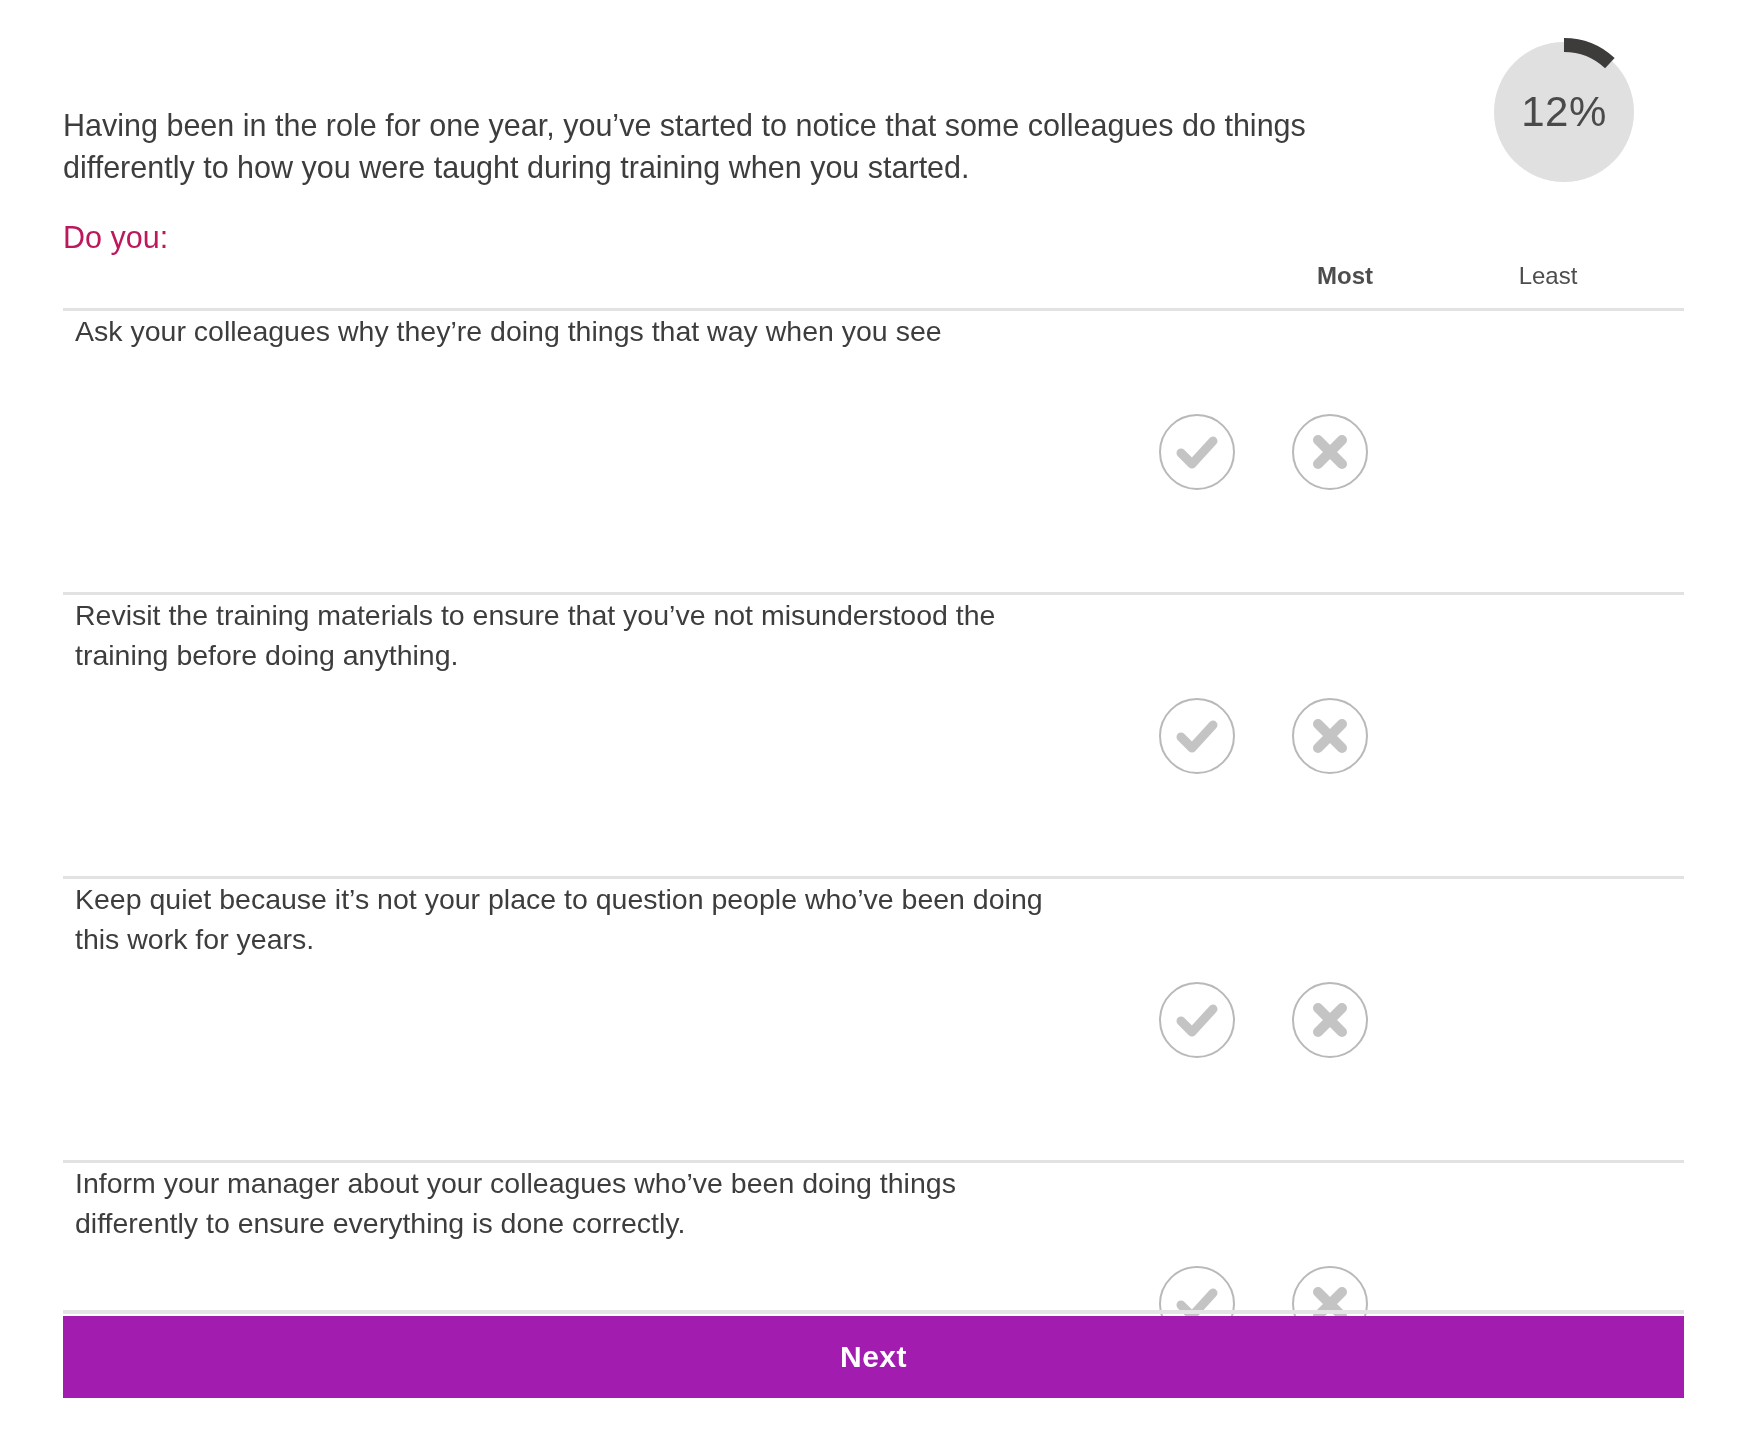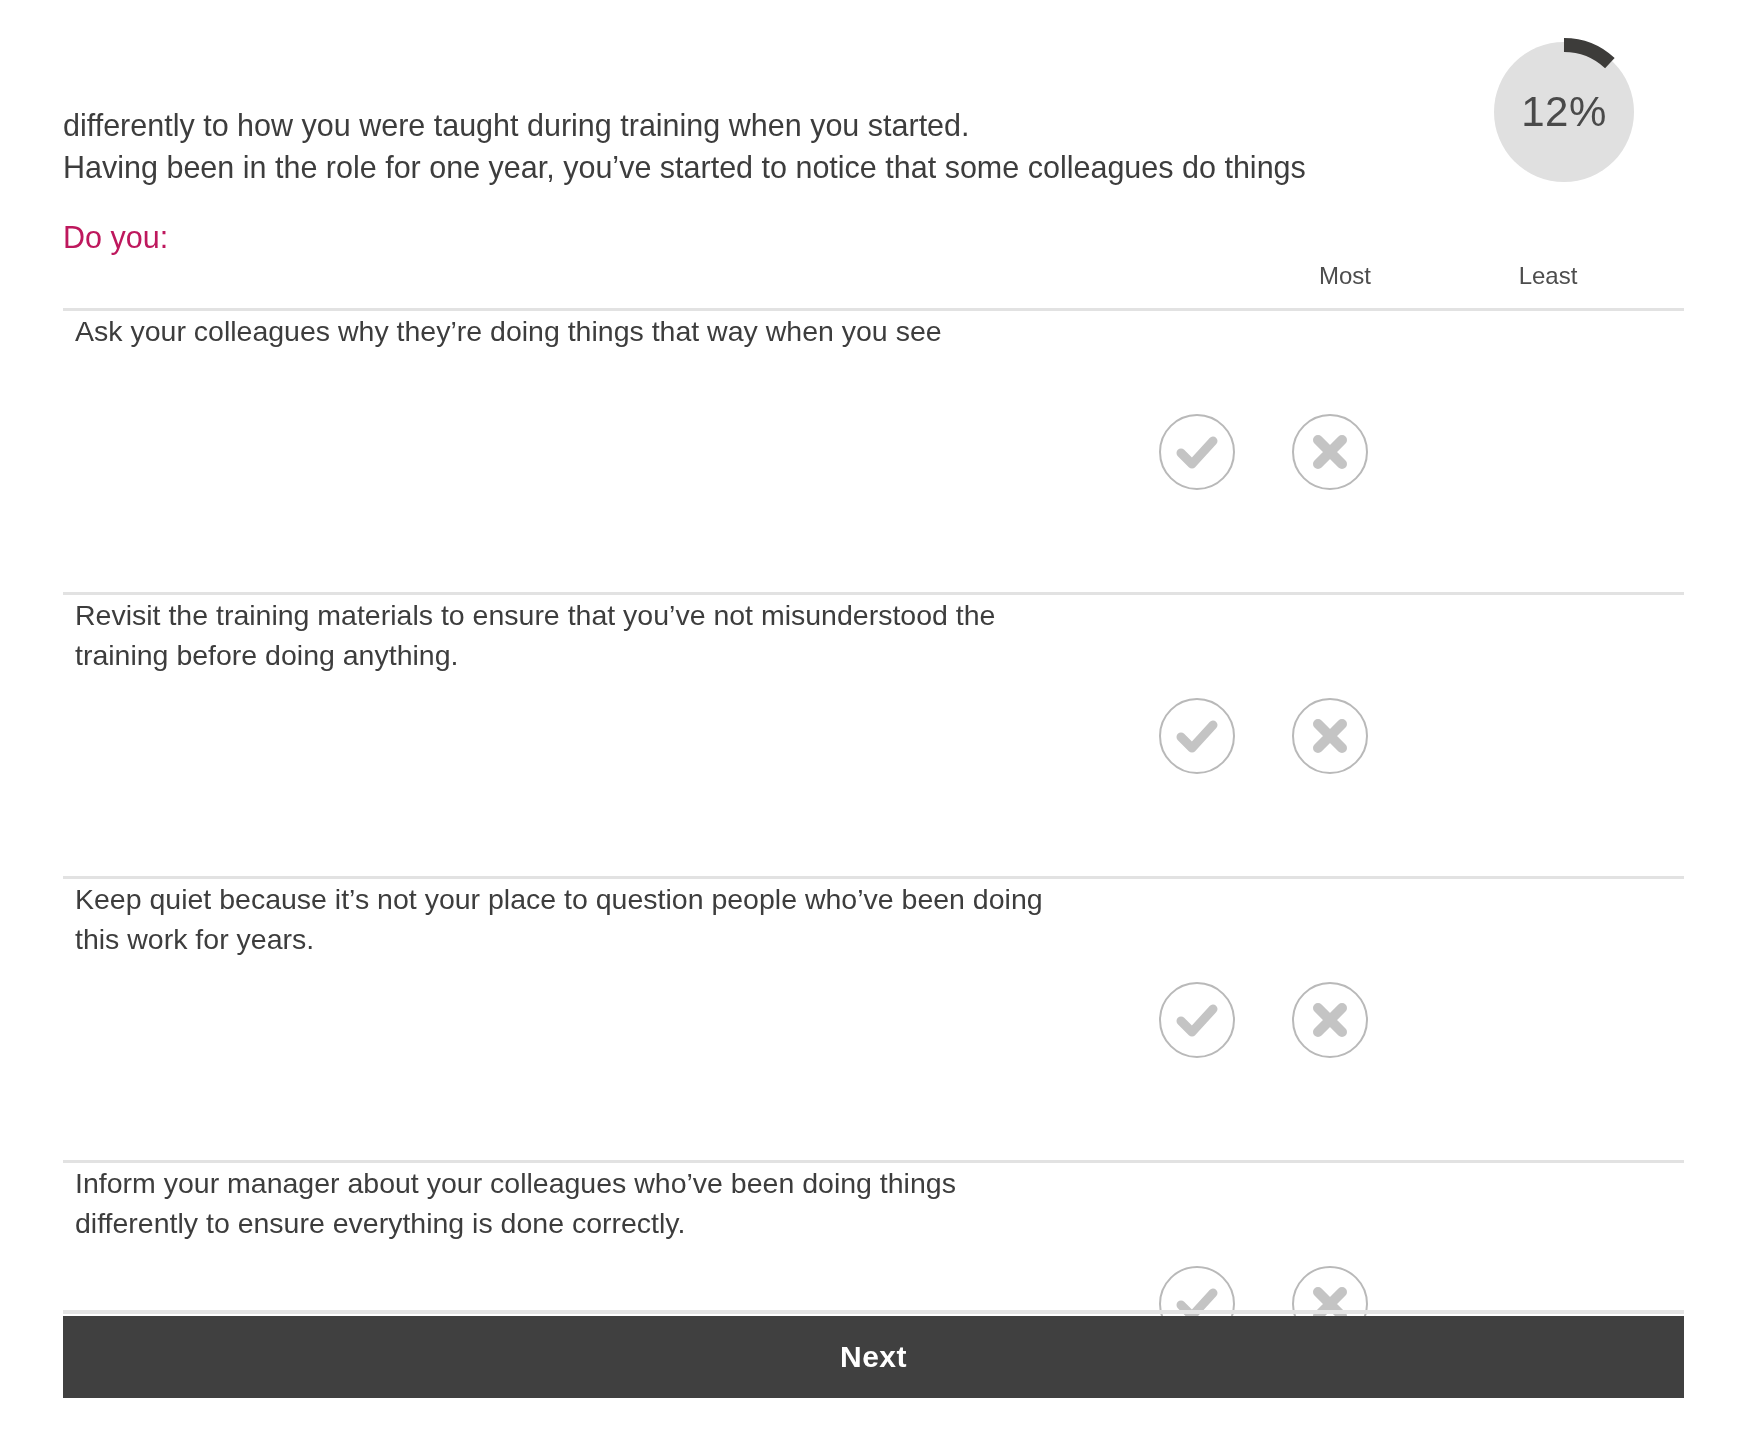--- a/index.html
+++ b/index.html
@@ -83,21 +83,21 @@
     width: 1738px;
     height: 40px;
   }
   .col-head {
     position: absolute;
     font-size: 24px;
     color: #4d4d4d;
     text-align: center;
     width: 140px;
   }
-  .col-head.most  { left: 1275px; }
+  .col-head.most  { left: 1275px; font-weight: bold; }
   .col-head.least { left: 1478px; }
 
   
   .options {
     position: absolute;
     left: 63px;
     top: 308px;
     width: 1621px;
   }
   .divider {
@@ -149,21 +149,21 @@
     width: 1621px;
     height: 4px;
     background: #e4e4e4;
   }
   .next-btn {
     position: absolute;
     left: 63px;
     top: 1316px;
     width: 1621px;
     height: 82px;
-    background: #404040;
+    background: #a21caf;
     color: #ffffff;
     border: none;
     font-family: "Liberation Sans", sans-serif;
     font-size: 30px;
     font-weight: bold;
     letter-spacing: 0.5px;
     cursor: pointer;
     display: flex;
     align-items: center;
     justify-content: center;
@@ -176,22 +176,22 @@
 
   <div class="progress-wrap">
     <svg class="progress-svg" viewBox="0 0 160 160">
       <circle cx="80" cy="80" r="70" fill="#e0e0e0"></circle>
       <path id="progress-arc" fill="none" stroke="#3d3c3a" stroke-width="14" stroke-linecap="butt" d="M 80 13 A 67 67 0 0 1 125.86 31.16"></path>
     </svg>
     <div class="progress-label">12%</div>
   </div>
 
   <div class="stem">
+    <p class="stem-line">Having been in the role for one year, you’ve started to notice that some colleagues do things</p>
     <p class="stem-line">differently to how you were taught during training when you started.</p>
-    <p class="stem-line">Having been in the role for one year, you’ve started to notice that some colleagues do things</p>
     <p class="stem-prompt">Do you:</p>
   </div>
 
   <div class="col-headers">
     <div class="col-head most">Most</div>
     <div class="col-head least">Least</div>
   </div>
 
   <div class="options">
 

